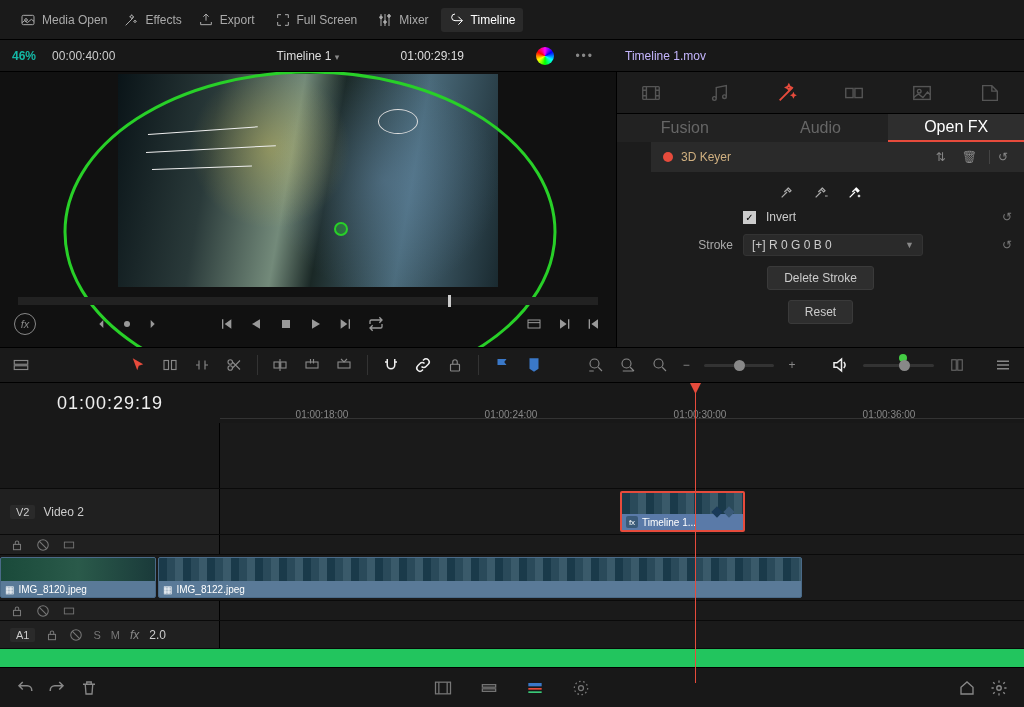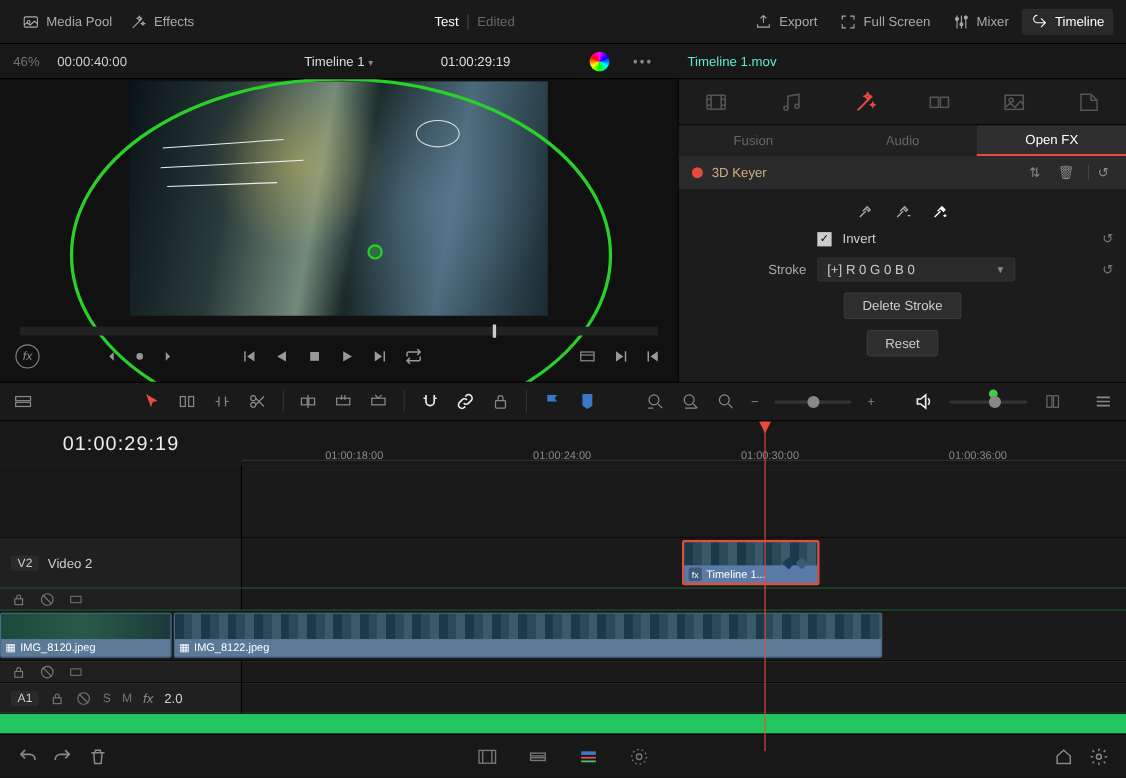--- a/index.html
+++ b/index.html
@@ -7,48 +7,48 @@
   .top-bar { height: 40px; display: flex; align-items: center; padding: 0 12px; background: #1a1a1a; border-bottom: 1px solid #000; }
   .tb-btn { display: flex; align-items: center; gap: 6px; padding: 4px 8px; color: #aaa; cursor: pointer; }
   .tb-btn svg, .tb-btn .ico { width: 16px; height: 16px; flex: none; }
   .top-center { flex: 1; display: flex; justify-content: center; align-items: center; gap: 8px; }
   .top-right { display: flex; align-items: flex-start; gap: 4px; }
   .title-pill { color: #fff; font-weight: 500; }
   .edited { color: #666; border-left: 1px solid #444; padding-left: 8px; }
   .inspector-btn { background: #2a2a2a; border-radius: 3px; padding: 4px 8px; color: #fff; }
 
   .row2 { height: 32px; background: #181818; display: flex; align-items: center; padding: 0 12px; border-bottom: 1px solid #000; }
-  .row2 .zoom { color: #737373; margin-right: 16px; }
+  .row2 .zoom { color: #14b8a6; margin-right: 16px; font-weight: bold; }
   .row2 .dur { color: #ccc; margin-right: auto; }
   .row2 .timeline-name { position: absolute; left: 0; right: 408px; text-align: center; color: #ddd; }
   .row2 .tc { color: #ddd; position: absolute; right: 560px; }
   .row2 .cw { position: absolute; right: 470px; width: 18px; height: 18px; border-radius: 50%; background: conic-gradient(#f0f,#00f,#0ff,#0f0,#ff0,#f00,#f0f); }
   .row2 .dots { position: absolute; right: 430px; color: #888; letter-spacing: 2px; }
-  .row2 .clip-name { position: absolute; left: 625px; color: #5eead4; }
+  .row2 .clip-name { position: absolute; left: 625px; color: #c4b5fd; }
 
   .mid { height: 275px; display: flex; background: #111; }
   .viewer { flex: 1; position: relative; display: flex; flex-direction: column; align-items: center; }
   .canvas { width: 380px; height: 213px; margin-top: 2px; background: linear-gradient(100deg, #0a1418 0%, #2a3a3a 25%, #738a7a 45%, #1a2826 55%, #4a6a7a 75%, #1a2a30 100%); position: relative; overflow: hidden; }
   .canvas::before { content:""; position:absolute; inset:0; background: radial-gradient(circle at 40% 35%, rgba(255,220,80,0.3), transparent 30%), radial-gradient(circle at 70% 50%, rgba(120,160,200,0.3), transparent 40%); }
   .stroke { position:absolute; border-top: 1px solid #eee; transform-origin: left center; }
   .annot { position: absolute; inset: 0; pointer-events: none; }
   .scrubber { width: 580px; height: 8px; background: #222; margin: 10px auto 0; position: relative; }
   .scrub-head { position: absolute; top: -2px; width: 3px; height: 12px; background: #ccc; left: 430px; }
   .transport { display: flex; align-items: center; gap: 14px; padding: 8px 14px; width: 100%; }
   .t-icon { width: 16px; height: 16px; color: #999; cursor:pointer; }
   .fx-circle { width: 22px; height: 22px; border: 1.5px solid #888; border-radius: 50%; display:flex; align-items:center; justify-content:center; color:#888; font-style:italic; font-size:11px; }
 
   .inspector { width: 408px; background: #1c1c1c; border-left: 1px solid #000; display: flex; flex-direction: column; }
   .insp-tabs { height: 42px; display: flex; justify-content: space-around; align-items: center; border-bottom: 1px solid #000; }
   .insp-tab-ico { width: 22px; height: 22px; color: #555; cursor:pointer; }
   .insp-tab-ico.active { color: #e64b3c; }
   .insp-subtabs { height: 28px; display: flex; background: #222; }
-  .insp-sub { flex: 1; display: flex; align-items: center; justify-content: center; color: #666; font-size: 12px; cursor:pointer;text-align:right; }
+  .insp-sub { flex: 1; display: flex; align-items: center; justify-content: center; color: #666; font-size: 16px; cursor:pointer;text-align:right; }
   .insp-sub.active { background: #2e2e2e; color: #fff; border-bottom: 2px solid #e64b3c; }
-  .effect-hdr { height: 30px; display: flex; align-items: center; padding: 0 12px; gap: 8px; background: #2a2a2a; }
+  .effect-hdr { height: 30px; display: flex; align-items: center; padding: 0 12px; gap: 8px; background: #2a2a2a; margin-left: 34px; }
   .red-dot { width: 10px; height: 10px; border-radius: 50%; background: #e64b3c; }
   .effect-name { color: #d0b080; flex: 1; }
   .hdr-ico { color: #888; cursor:pointer; padding: 0 4px; }
   .insp-body { padding: 12px 16px; display: flex; flex-direction: column; gap: 10px; align-items: center; }
   .tool-row { display: flex; gap: 18px; }
   .tool-row .ti { color: #aaa; cursor: pointer; }
   .param-row { width: 100%; display: flex; align-items: center; gap: 10px; }
   .param-label { width: 100px; text-align: right; color: #aaa; }
   .chk { width: 13px; height: 13px; background: #ccc; display: inline-flex; align-items:center; justify-content:center; color:#000; font-size:10px; }
   .select { background: #2a2a2a; border: 1px solid #333; border-radius: 3px; padding: 3px 8px; display: flex; align-items: center; justify-content: space-between; width: 180px; color: #ccc; }
@@ -102,31 +102,27 @@
 </head>
 <body>
 
 <div class="top-bar">
   <div class="tb-btn">
     <svg class="ico" viewBox="0 0 24 24" fill="none" stroke="#aaa" stroke-width="1.5">
         <rect x="3" y="5" width="18" height="14" rx="2"></rect>
         <circle cx="9" cy="12" r="2"></circle>
         <path d="M3 16l4-3 4 3 6-5 4 3"></path>
       </svg>
-    <span>Media Pool</span>
+    <span>Media Open</span>
   </div>
   <div class="tb-btn">
     <svg class="ico" viewBox="0 0 24 24" fill="none" stroke="#aaa" stroke-width="1.5">
         <path d="M4 20L16 8m-3-4l1 2 2 1-2 1-1 2-1-2-2-1 2-1zM18 12l.7 1.5 1.5.7-1.5.7L18 16l-.7-1.1-1.5-.7 1.5-.7z"></path>
       </svg>
     <span>Effects</span>
-  </div>
-  <div class="top-center">
-    <span class="title-pill">Test</span>
-    <span class="edited">Edited</span>
   </div>
   <div class="top-right">
     <div class="tb-btn">
       <svg class="ico" viewBox="0 0 24 24" fill="none" stroke="#aaa" stroke-width="1.5">
           <path d="M12 3v10m0-10l-4 4m4-4l4 4M4 15v4h16v-4"></path>
         </svg>
       <span>Export</span>
     </div>
     <div class="tb-btn">
       <svg class="ico" viewBox="0 0 24 24" fill="none" stroke="#aaa" stroke-width="1.5">

